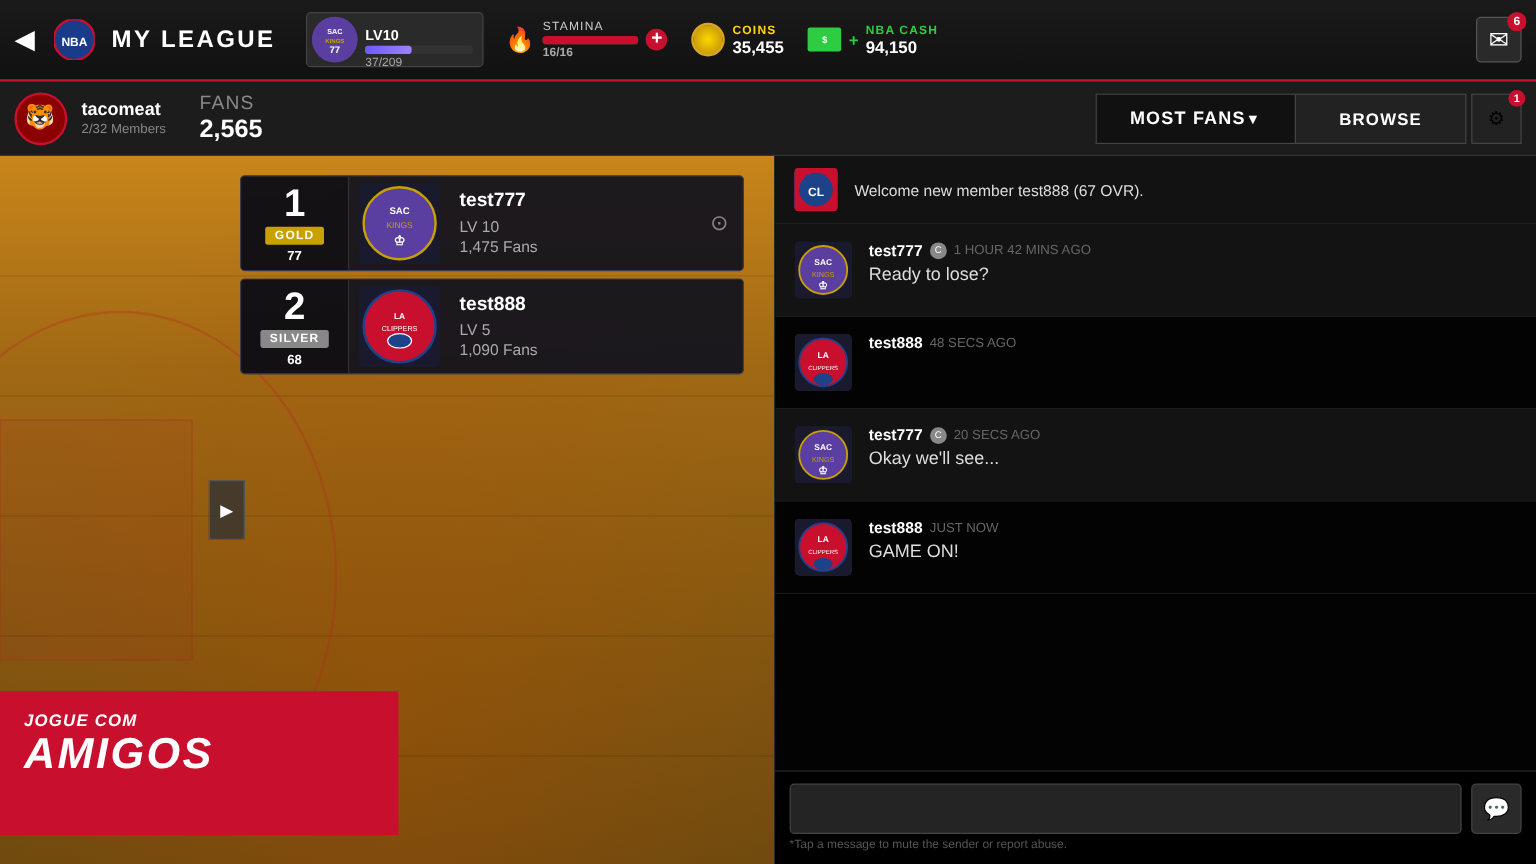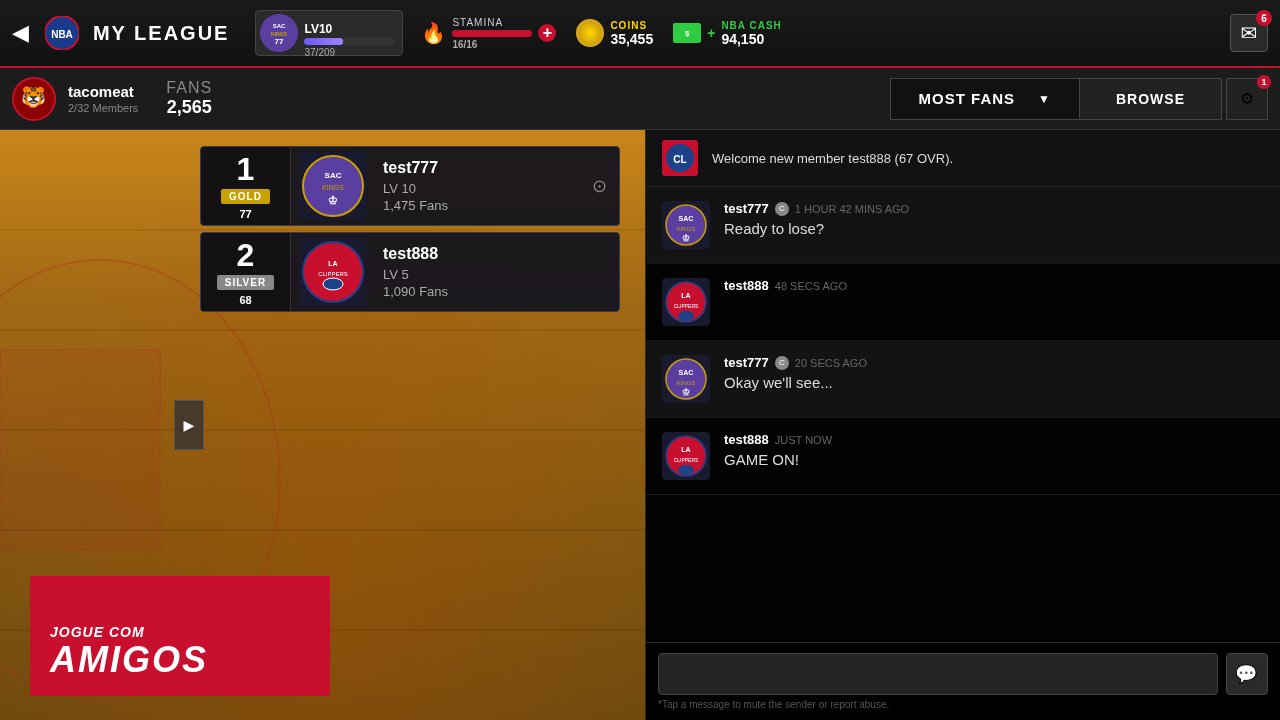--- a/index.html
+++ b/index.html
@@ -330,23 +330,22 @@
     }
 
     .fans-label {
       color: #888;
       font-size: 16px;
       letter-spacing: 1px;
     }
 
     .fans-value {
       color: #fff;
-      font-size: 18px;
-      font-weight: bold;
-      text-align: center;
+      font-size: 21px;
+      font-weight: bold;
     }
 
     
     .sort-dropdown {
       margin-left: auto;
       display: flex;
       align-items: center;
       gap: 0;
       cursor: pointer;
     }
@@ -356,21 +355,21 @@
       border: 1px solid #444;
       border-right: none;
       color: #fff;
       font-size: 15px;
       font-weight: bold;
       letter-spacing: 1px;
       padding: 8px 28px;
       height: 42px;
       display: flex;
       align-items: center;
-      gap: 23px;
+      gap: 0;
     }
 
     .sort-chevron {
       color: #fff;
       font-size: 12px;
     }
 
     .browse-btn {
       background: #222;
       border: 1px solid #444;
@@ -565,28 +564,27 @@
       color: #fff;
       font-size: 14px;
       cursor: pointer;
     }
 
     
     .promo-banner {
       position: absolute;
       bottom: 24px;
       left: 0;
-      width: 300px;
+      width: 332px;
       height: 120px;
       background: #c8102e;
       display: flex;
       flex-direction: column;
-      justify-content: flex-end;
+      justify-content: flex-start;
       padding: 16px 20px;
-      margin-left: 30px;
     }
 
     .promo-small {
       color: #fff;
       font-size: 14px;
       font-style: italic;
       font-weight: bold;
       letter-spacing: 1px;
     }
 

